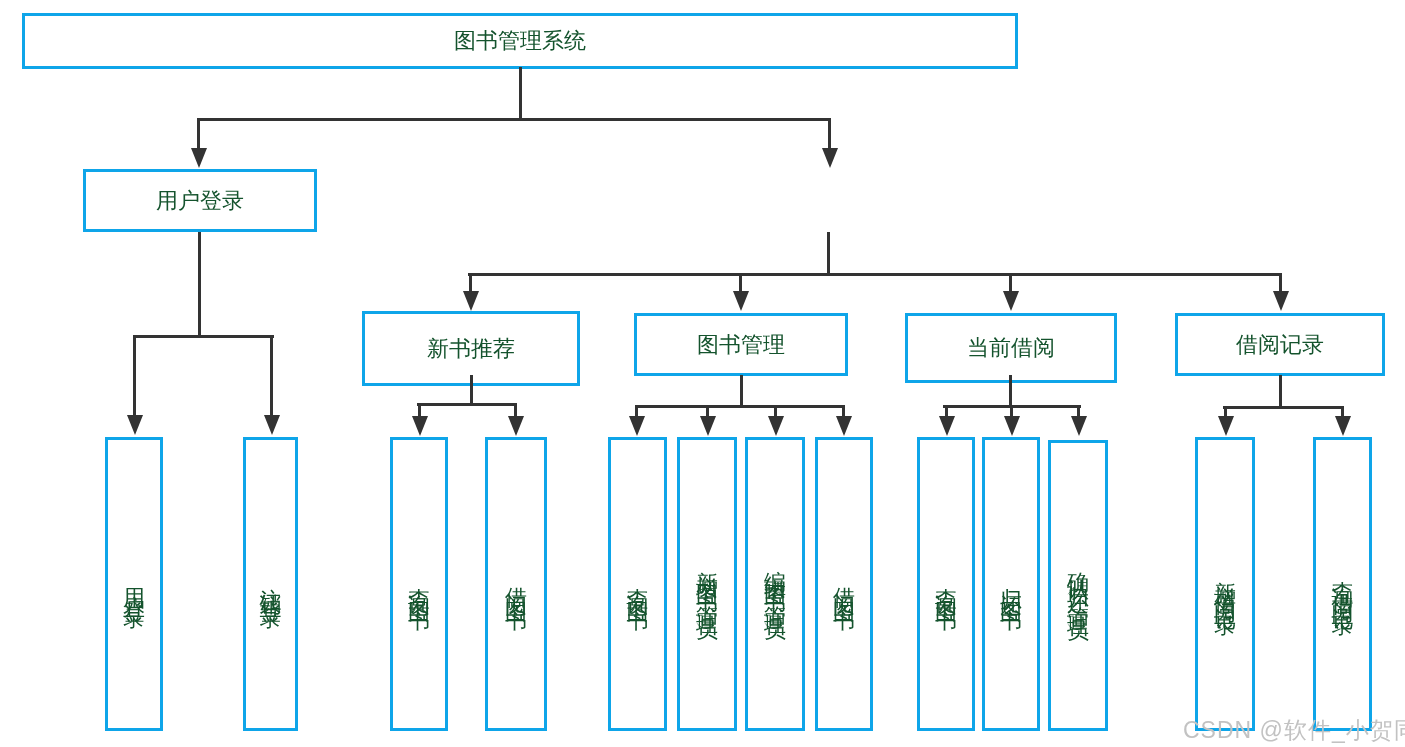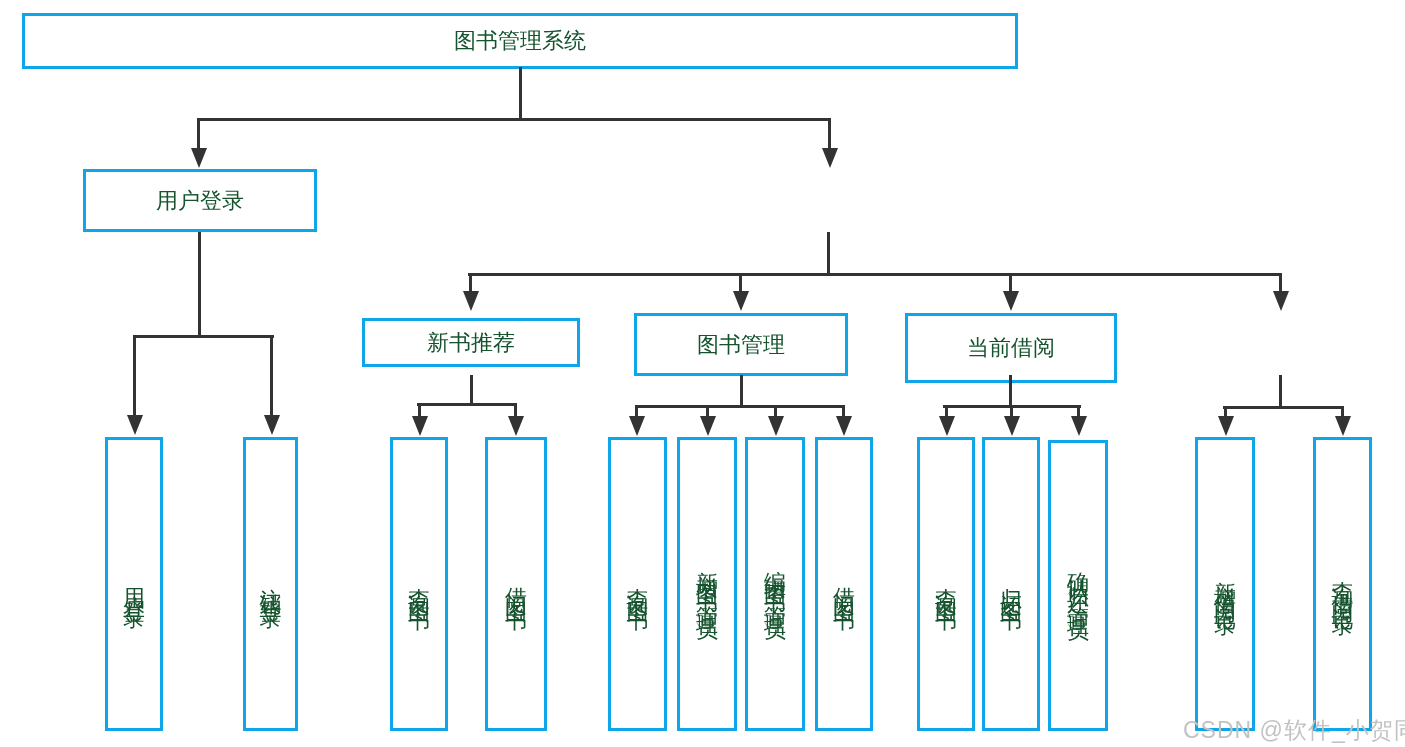--- a/index.html
+++ b/index.html
@@ -76,28 +76,31 @@
   <div class="arrow" style="left:133px;top:335px;height:80px"></div>
   <div class="arrow" style="left:270px;top:335px;height:80px"></div>
 
   <div class="vline" style="left:827px;top:232px;height:42px"></div>
   <div class="hline" style="left:468px;top:273px;width:814px"></div>
   <div class="arrow" style="left:469px;top:273px;height:18px"></div>
   <div class="arrow" style="left:739px;top:273px;height:18px"></div>
   <div class="arrow" style="left:1009px;top:273px;height:18px"></div>
   <div class="arrow" style="left:1279px;top:273px;height:18px"></div>
 
-  <div class="box" style="left:362px;top:318px;width:218px;height:49px">
+  <div class="box" style="left:362px;top:311px;width:218px;height:75px">
     <span class="lbl">新书推荐</span>
   </div>
   <div class="box" style="left:634px;top:313px;width:214px;height:63px">
     <span class="lbl">图书管理</span>
   </div>
   <div class="box" style="left:905px;top:313px;width:212px;height:70px">
     <span class="lbl">当前借阅</span>
+  </div>
+  <div class="box" style="left:1175px;top:313px;width:210px;height:63px">
+    <span class="lbl">借阅记录</span>
   </div>
 
   <div class="vline" style="left:470px;top:375px;height:29px"></div>
   <div class="hline" style="left:417px;top:403px;width:99px"></div>
   <div class="arrow" style="left:418px;top:403px;height:13px"></div>
   <div class="arrow" style="left:514px;top:403px;height:13px"></div>
 
   <div class="vline" style="left:740px;top:375px;height:31px"></div>
   <div class="hline" style="left:635px;top:405px;width:209px"></div>
   <div class="arrow" style="left:635px;top:405px;height:11px"></div>

